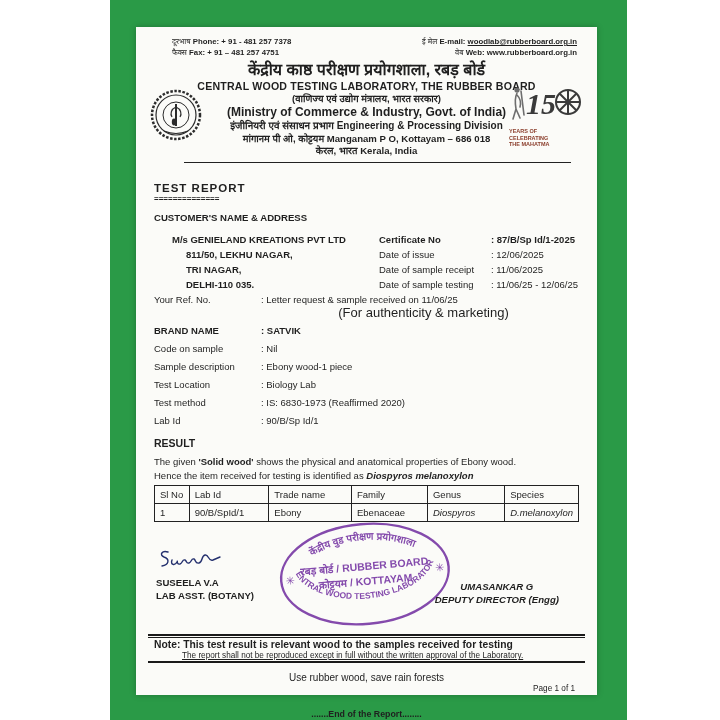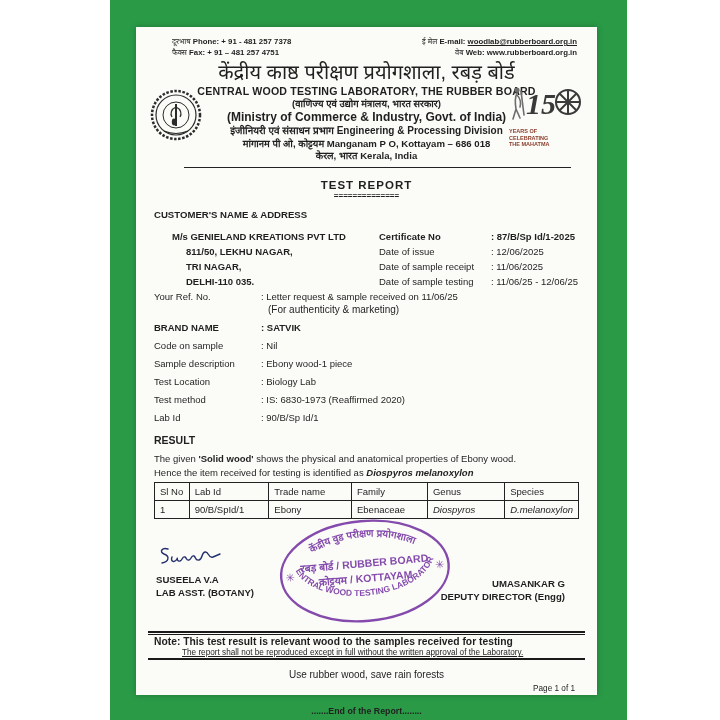--- a/index.html
+++ b/index.html
@@ -20,62 +20,62 @@
     padding:10px 18px 8px 18px; font-size:9.5px; color:#1f1f1f;
   }
   
   .topbar { display:flex; justify-content:space-between; padding:0 2px 0 18px; font-size:7.8px; line-height:10.5px; }
   .contact-left, .contact-right { white-space:nowrap; }
   .contact-right { text-align:right; }
   .hindi-sm { font-size:7.5px; }
   .link-ul { text-decoration:underline; }
   
   .org-block { text-align:center; margin-top:2px; line-height:1.25; }
-  .org-hindi { font-size:20px; font-weight:normal; }
+  .org-hindi { font-size:16px; font-weight:bold; }
   .org-english { font-size:10.6px; font-weight:bold; letter-spacing:.2px; }
   .org-line { font-size:9.6px; font-weight:bold; }
   .logo-left { position:absolute; left:14px; top:60px; }
   .logo-right { position:absolute; right:14px; top:58px; text-align:center; }
   .m150-caption { font-size:5.5px; color:#8a3c2a; font-weight:bold; line-height:6.5px; text-align:left; margin-top:1px; }
   .header-rule { border:none; border-top:1.6px solid #222; margin:5px 8px 0 30px; }
   
-  .title-block { text-align:center; margin-top:12px; line-height:1; }
+  .title-block { text-align:left; margin-top:20px; line-height:1; }
   .report-title { font-size:11.5px; font-weight:bold; letter-spacing:1px; }
   .title-eq { font-size:8px; font-weight:bold; letter-spacing:0; margin-top:1px; }
   .customer-heading { font-size:9.6px; font-weight:bold; margin-top:9px; }
   
   .info-row { display:flex; margin-top:9px; }
   .addr { width:225px; padding-left:18px; font-weight:bold; line-height:15px; }
   .meta { flex:1; }
   .meta-row { display:flex; line-height:15px; }
   .meta-label { width:112px; }
   .meta-val { flex:1; }
   .meta-row.strong .meta-label, .meta-row.strong .meta-val { font-weight:bold; }
   
   .fields { margin-top:1px; }
   .field-row { display:flex; line-height:13px; margin-bottom:5px; }
   .field-label { width:107px; }
   .field-val { flex:1; }
   .field-row.strong .field-label, .field-row.strong .field-val { font-weight:bold; }
-  .field-note { font-size:10px; }
+  .field-note { font-size:13px;text-align:center; }
   
   .result-heading { font-size:10.5px; font-weight:bold; margin-top:10px; }
   .result-text { margin-top:6px; line-height:13.5px; }
   .b { font-weight:bold; }
   .bi { font-weight:bold; font-style:italic; }
   table.res { border-collapse:collapse; margin-top:3px; width:100%; font-size:9.5px; }
   table.res th, table.res td { border:1.2px solid #222; padding:3px 5px; text-align:left; font-weight:normal; }
   table.res .c-sl { width:36px; } table.res .c-lab { width:82px; } table.res .c-trade { width:88px; }
   table.res .c-fam { width:78px; } table.res .c-gen { width:80px; }
   .th-bold { font-weight:bold; }
   
   .sig-row { position:relative; height:104px; margin-top:6px; }
   .sig-left { position:absolute; left:2px; top:18px; }
   .sig-name { font-weight:bold; font-size:9.6px; line-height:13px; }
-  .sig-right { position:absolute; right:14px; top:52px; text-align:right; }
+  .sig-right { position:absolute; right:20px; top:52px; text-align:center;font-style:italic; }
   .stamp-wrap { position:absolute; left:122px; top:-10px; transform:rotate(-5deg); opacity:.92; }
   .stamp-wrap svg text { font-family:"Liberation Sans","DejaVu Sans",sans-serif; }
   
   .note-block { margin-top:2px; }
   .rule-heavy { border:none; border-top:2.4px solid #1a1a1a; border-bottom:1px solid #1a1a1a; height:4px; margin:0 -6px; }
   .note-bold { font-weight:bold; font-size:10.3px; margin-top:1px; }
   .note-small { font-size:8.2px; text-decoration:underline; margin:1px 0 0 28px; }
   .rule-thin2 { border:none; border-top:2px solid #1a1a1a; margin:1px -6px 0 -6px; }
   .note-slogan { text-align:center; font-weight:normal; font-size:10px; margin-top:9px; }
   .end-line { text-align:center; font-weight:bold; font-size:8.8px; margin-top:26px; }

